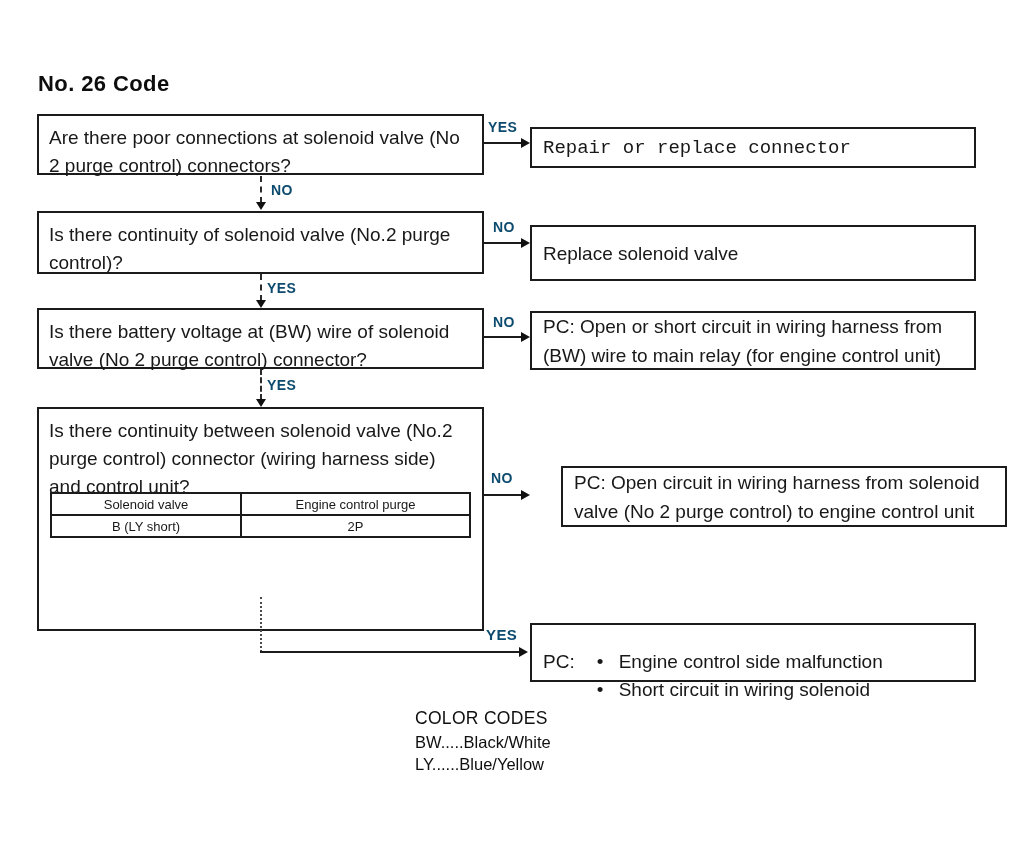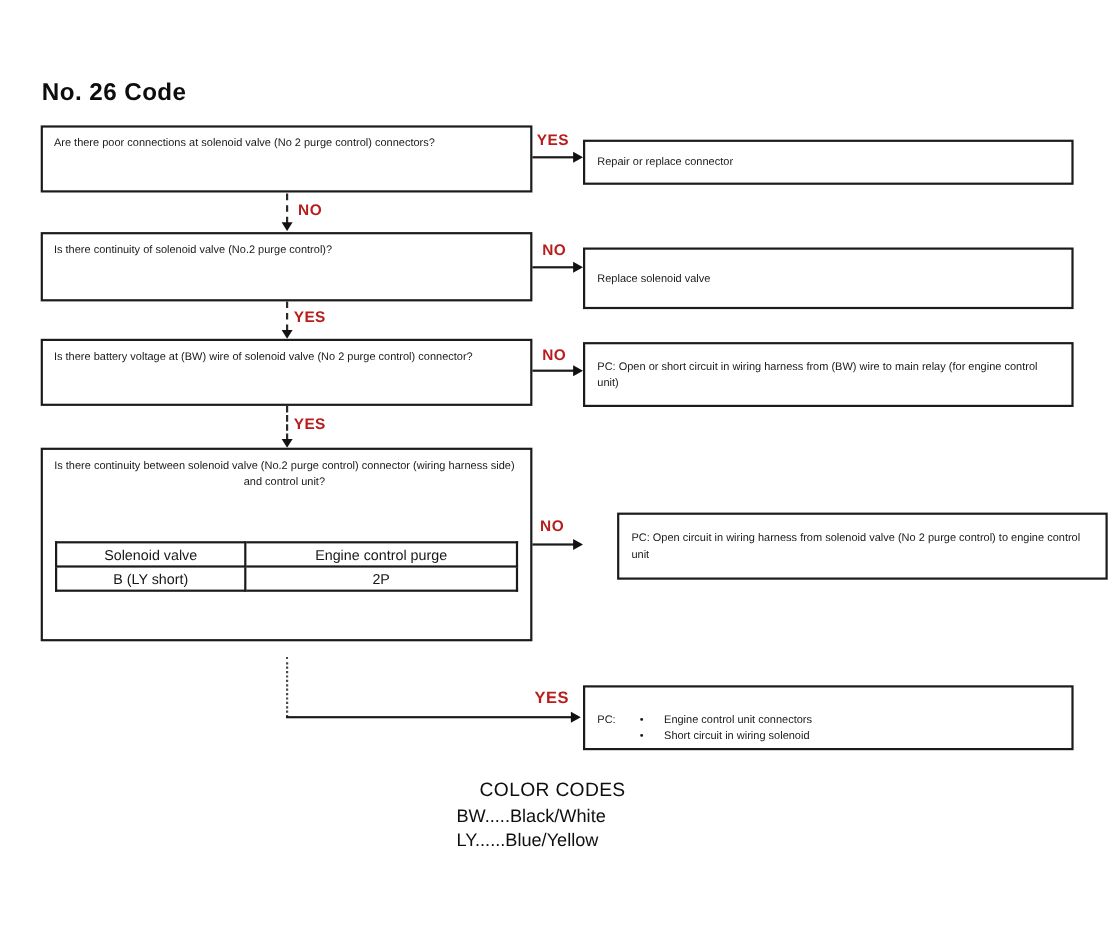--- a/index.html
+++ b/index.html
@@ -14,27 +14,27 @@
     margin:0 auto;
   }
   .page-title {
     position:absolute; left:38px; top:71px;
     font-size:22px; font-weight:700; letter-spacing:0.4px; color:#0d0d0d;
   }
   .box {
     position:absolute;
     border:2px solid #1b1b1b;
     background:#ffffff;
-    font-size:10px; line-height:1.48; color:#181818;
+    font-size:19px; line-height:1.48; color:#181818;
   }
   .qbox { left:37px; width:447px; padding:8px 14px 0 10px; }
   .rbox { left:530px; width:446px; display:flex; align-items:center; padding:2px 12px 0 11px; }
   .branch-label {
     position:absolute;
-    font-weight:700; font-size:14px; letter-spacing:0.4px; color:#b91c1c;
+    font-weight:700; font-size:14px; letter-spacing:0.4px; color:#0c4a6e;
   }
   .vline { position:absolute; width:0; border-left:2px dashed #2a2a2a; }
   .vdotted { position:absolute; width:0; border-left:2px dotted #4a4a4a; }
   .hline { position:absolute; height:2px; background:#1b1b1b; }
   .arrow-down {
     position:absolute; width:0; height:0;
     border-left:5px solid transparent; border-right:5px solid transparent;
     border-top:8px solid #111;
   }
   .arrow-right {
@@ -49,37 +49,37 @@
   table.pin-table th, table.pin-table td {
     border:2px solid #1b1b1b;
     font-size:13px; font-weight:400; text-align:center;
     height:22px; padding:1px 4px 0 4px; color:#181818;
   }
   .r5 { align-items:flex-start; padding-top:23px; }
   .pc-prefix { margin-right:22px; }
   .bullet-line { display:flex; }
   .bullet-dot { width:22px; text-align:left; }
   .color-codes { position:absolute; left:415px; top:708px; color:#0f0f0f; }
-  .color-codes-title { font-size:17.5px; letter-spacing:0.3px; margin-bottom:2px;margin-left:21px; }
+  .color-codes-title { font-size:17.5px; letter-spacing:0.3px; margin-bottom:2px; }
   .color-code-entry { font-size:16.5px; line-height:22px; }
 </style>
 </head>
 <body>
 
 <div class="page">
 
   <div class="page-title">No. 26 Code</div>
 
   <div class="box qbox" style="top:114px; height:61px;">
     <span>Are there poor connections at solenoid valve (No 2 purge control) connectors?</span>
   </div>
   <div class="branch-label" style="left:488px; top:119px;">YES</div>
   <div class="hline" style="left:484px; top:142px; width:38px;"></div>
   <div class="arrow-right" style="left:521px; top:138px;"></div>
-  <div class="box rbox" style="top:127px; height:41px;">
+  <div class="box rbox" style="top:127px; height:41px;font-family:Liberation Mono, monospace;">
     <span>Repair or replace connector</span>
   </div>
   <div class="vline" style="left:260px; top:176px; height:27px;"></div>
   <div class="arrow-down" style="left:256px; top:202px;"></div>
   <div class="branch-label" style="left:271px; top:182px;">NO</div>
 
   <div class="box qbox" style="top:211px; height:63px;">
     <span>Is there continuity of solenoid valve (No.2 purge control)?</span>
   </div>
   <div class="branch-label" style="left:493px; top:219px;">NO</div>
@@ -98,27 +98,27 @@
   <div class="branch-label" style="left:493px; top:314px;">NO</div>
   <div class="hline" style="left:484px; top:336px; width:38px;"></div>
   <div class="arrow-right" style="left:521px; top:332px;"></div>
   <div class="box rbox" style="top:311px; height:59px;">
     <span>PC: Open or short circuit in wiring harness from (BW) wire to main relay (for engine control unit)</span>
   </div>
   <div class="vline" style="left:260px; top:369px; height:31px;"></div>
   <div class="arrow-down" style="left:256px; top:399px;"></div>
   <div class="branch-label" style="left:267px; top:377px;">YES</div>
 
-  <div class="box qbox" style="top:407px; height:176px;text-align:center;">
+  <div class="box qbox" style="top:407px; height:224px;">
     <span>Is there continuity between solenoid valve (No.2 purge control) connector (wiring harness side) and control unit?</span>
   </div>
   <table class="pin-table">
     <tbody>
         <tr>
-      <th style="width:172px;">Solenoid valve</th>
+      <th style="width:190px;">Solenoid valve</th>
       <th>Engine control purge</th>
     </tr>
     <tr>
       <td>B (LY short)</td>
       <td>2P</td>
     </tr>
   </tbody>
     </table>
   <div class="branch-label" style="left:491px; top:470px;">NO</div>
   <div class="hline" style="left:484px; top:494px; width:38px;"></div>
@@ -129,21 +129,21 @@
 
   <div class="vdotted" style="left:260px; top:597px; height:55px;"></div>
   <div class="hline" style="left:260px; top:651px; width:260px;"></div>
   <div class="arrow-right" style="left:519px; top:647px;"></div>
   <div class="branch-label" style="left:486px; top:626px; font-size:15px;">YES</div>
   <div class="box rbox r5" style="top:623px; height:59px;">
     <span class="pc-prefix">PC:</span>
     <div>
       <div class="bullet-line">
         <span class="bullet-dot">•</span>
-        <span>Engine control unit connectors</span>
+        <span>Engine control side malfunction</span>
       </div>
       <div class="bullet-line">
         <span class="bullet-dot">•</span>
         <span>Short circuit in wiring solenoid</span>
       </div>
     </div>
   </div>
 
   <div class="color-codes">
     <div class="color-codes-title">COLOR CODES</div>

